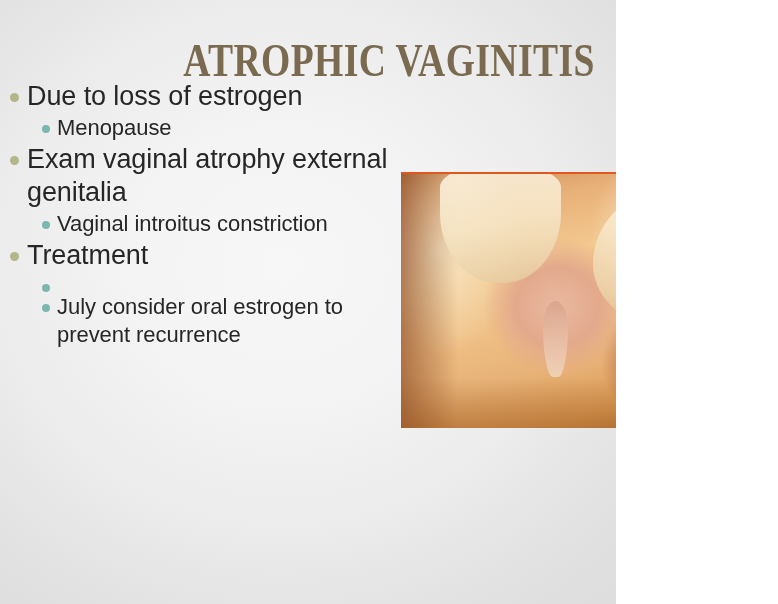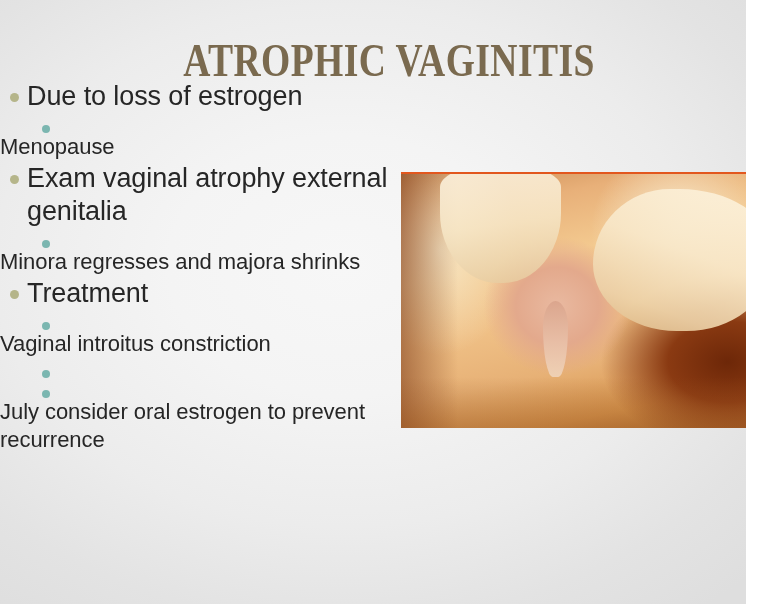--- a/index.html
+++ b/index.html
@@ -9,21 +9,21 @@
   }
   body {
     width: 778px;
     height: 604px;
     overflow: hidden;
     font-family: "Liberation Sans", sans-serif;
   }
 
   #slide {
     position: relative;
-    width: 746px;
+    width: 616px;
     height: 604px;
     background:
       radial-gradient(ellipse 78% 72% at 46% 44%,
         #f7f7f7 0%,
         #f4f4f4 30%,
         #ececec 60%,
         #e3e3e3 82%,
         #dedede 100%);
     overflow: hidden;
   }
@@ -81,21 +81,20 @@
   }
   .level-1 .bullet-text {
     font-size: 27px;
     line-height: 33px;
     letter-spacing: -0.1px;
   }
 
   
   .level-2 {
     margin-bottom: 1px;
-    flex-direction: column;
   }
   .level-2 .bullet-dot {
     width: 8px;
     height: 8px;
     background: #7bb6b0;
     margin-left: 42px;
     margin-right: 7px;
     margin-top: 11px;
   }
   .level-2 .bullet-text {
@@ -198,29 +197,25 @@
       <div class="bullet-row level-2">
         <span class="bullet-dot"></span>
         <span class="bullet-text">Menopause</span>
       </div>
       <div class="bullet-row level-1">
         <span class="bullet-dot"></span>
         <span class="bullet-text">Exam vaginal atrophy external genitalia</span>
       </div>
       <div class="bullet-row level-2">
         <span class="bullet-dot"></span>
-        <span class="bullet-text">Minora regresses and majora shrinks</span>
+        <span class="bullet-text">Vaginal introitus constriction</span>
       </div>
       <div class="bullet-row level-1">
         <span class="bullet-dot"></span>
         <span class="bullet-text">Treatment</span>
-      </div>
-      <div class="bullet-row level-2">
-        <span class="bullet-dot"></span>
-        <span class="bullet-text">Vaginal introitus constriction</span>
       </div>
       <div class="bullet-row level-2">
         <span class="bullet-dot"></span>
       </div>
       <div class="bullet-row level-2">
         <span class="bullet-dot"></span>
         <span class="bullet-text">July consider oral estrogen to prevent recurrence</span>
       </div>
     </div>
 

